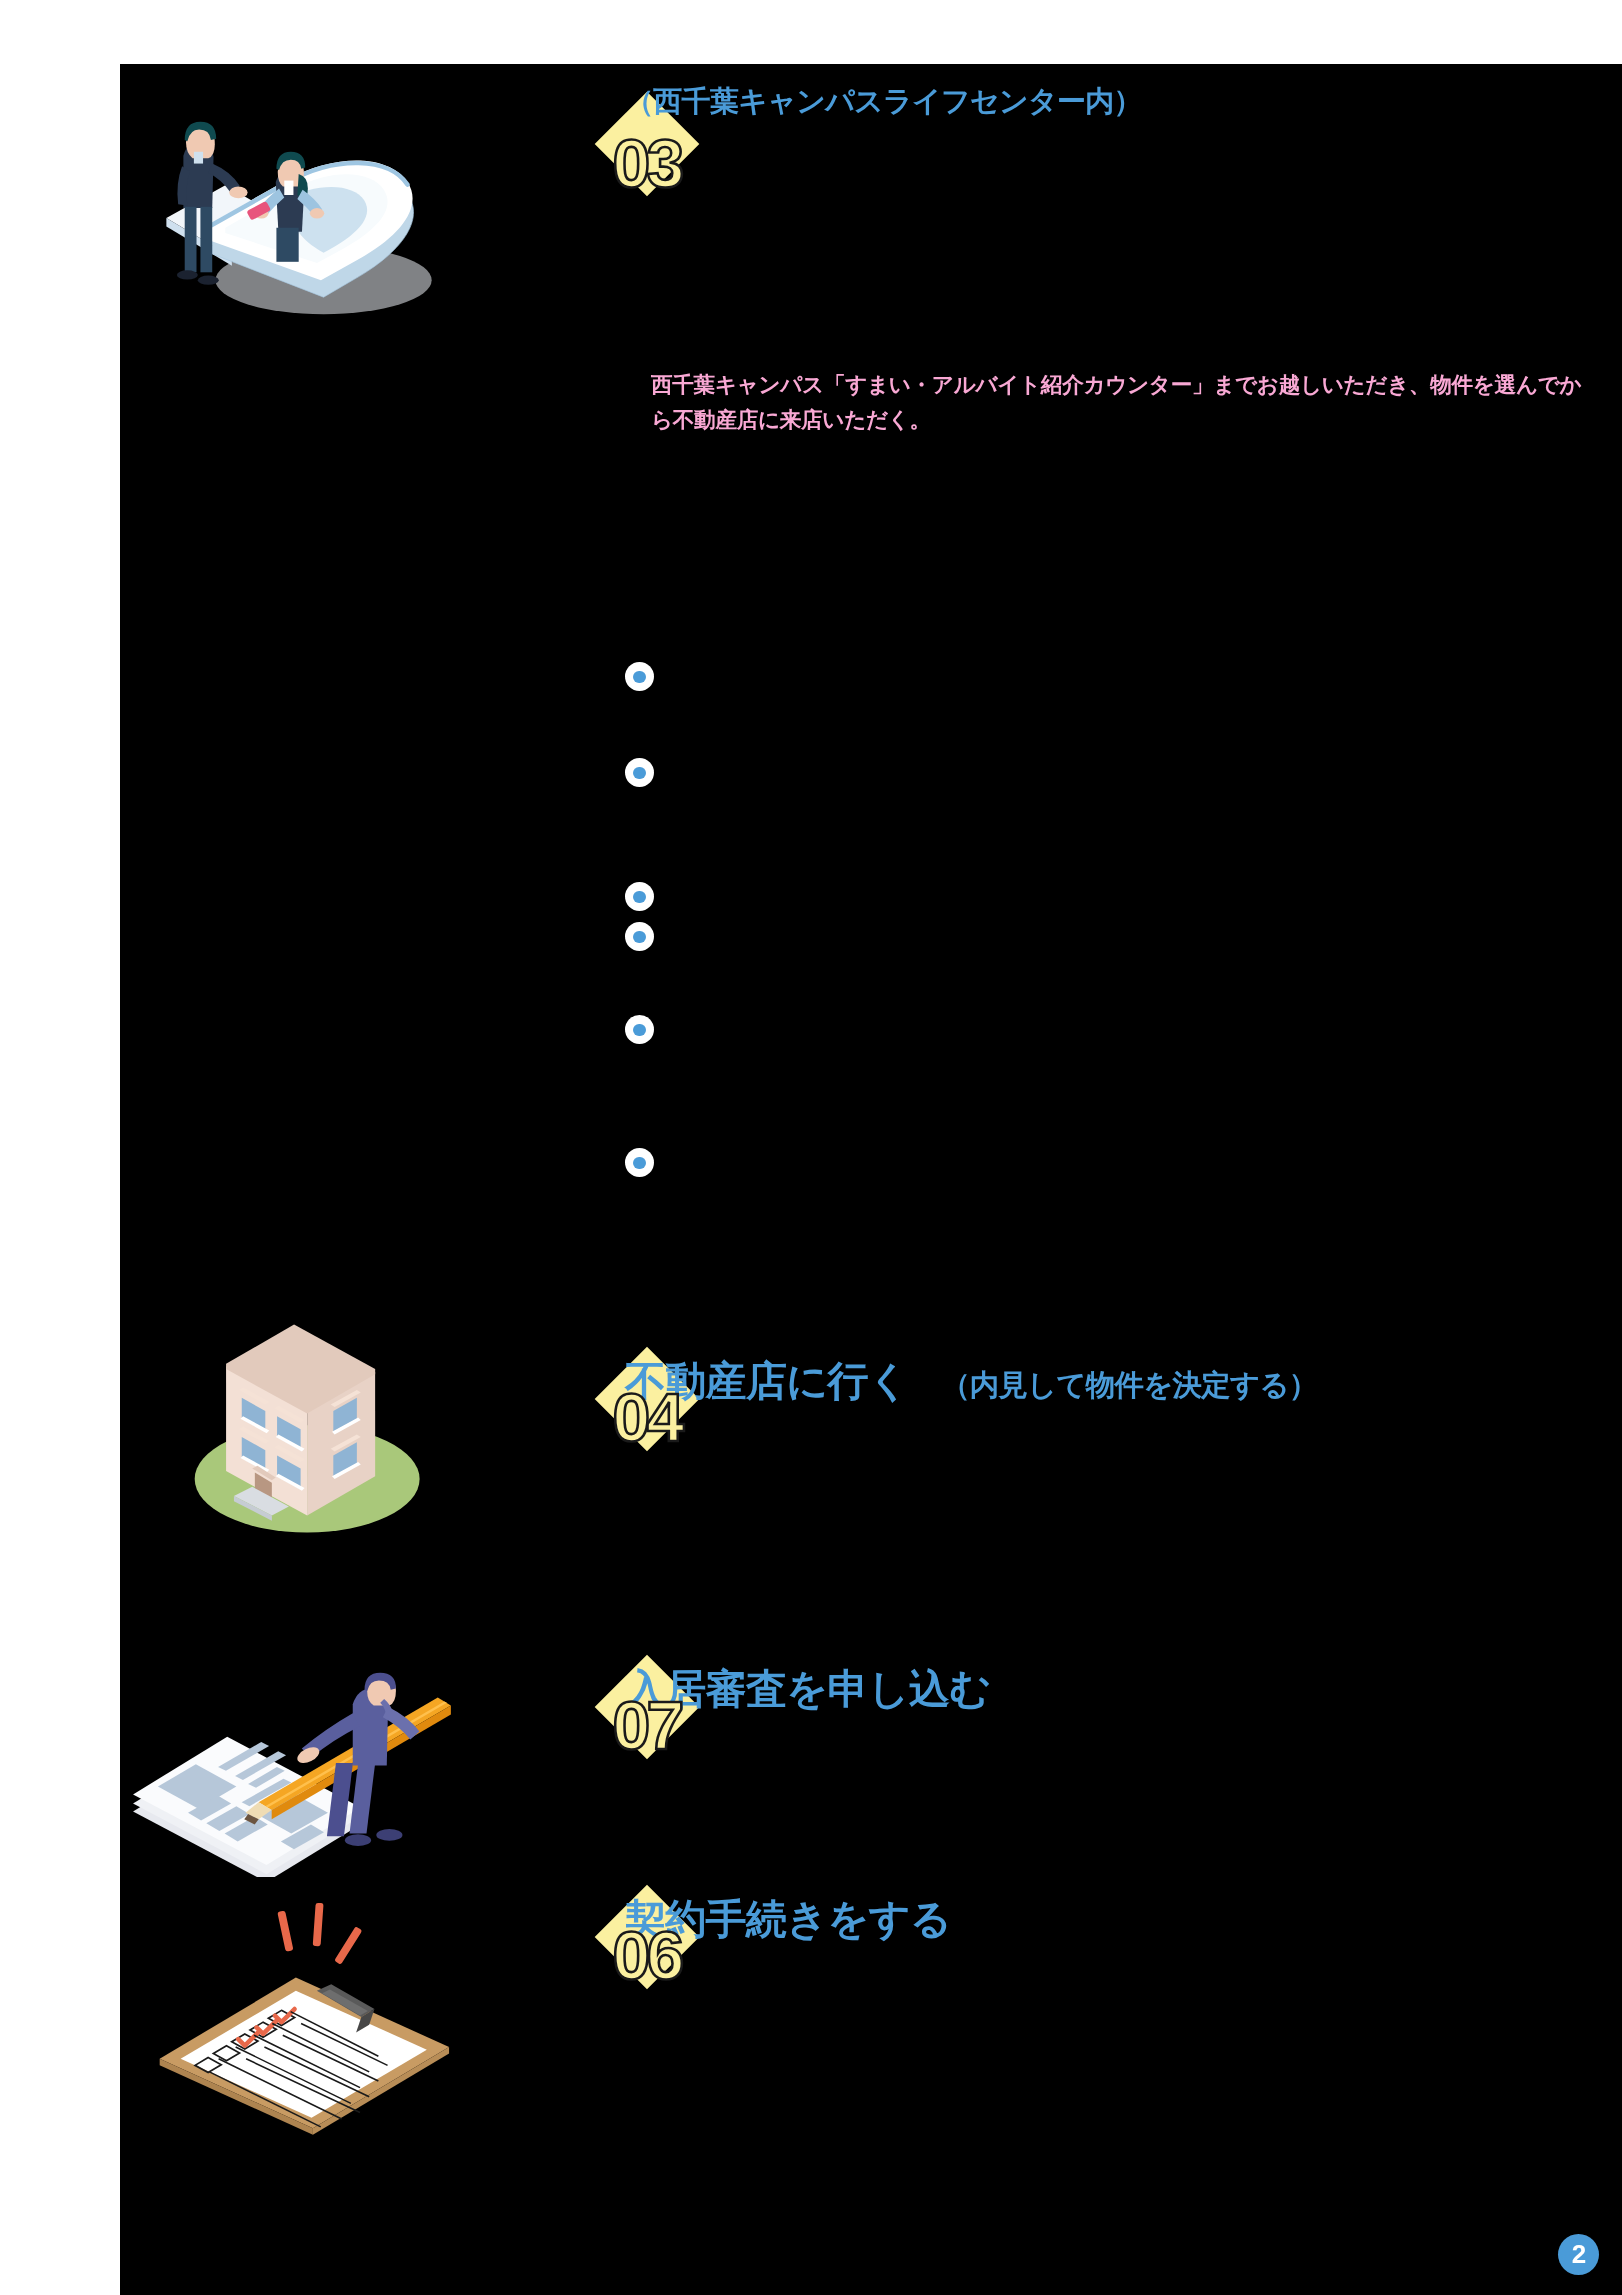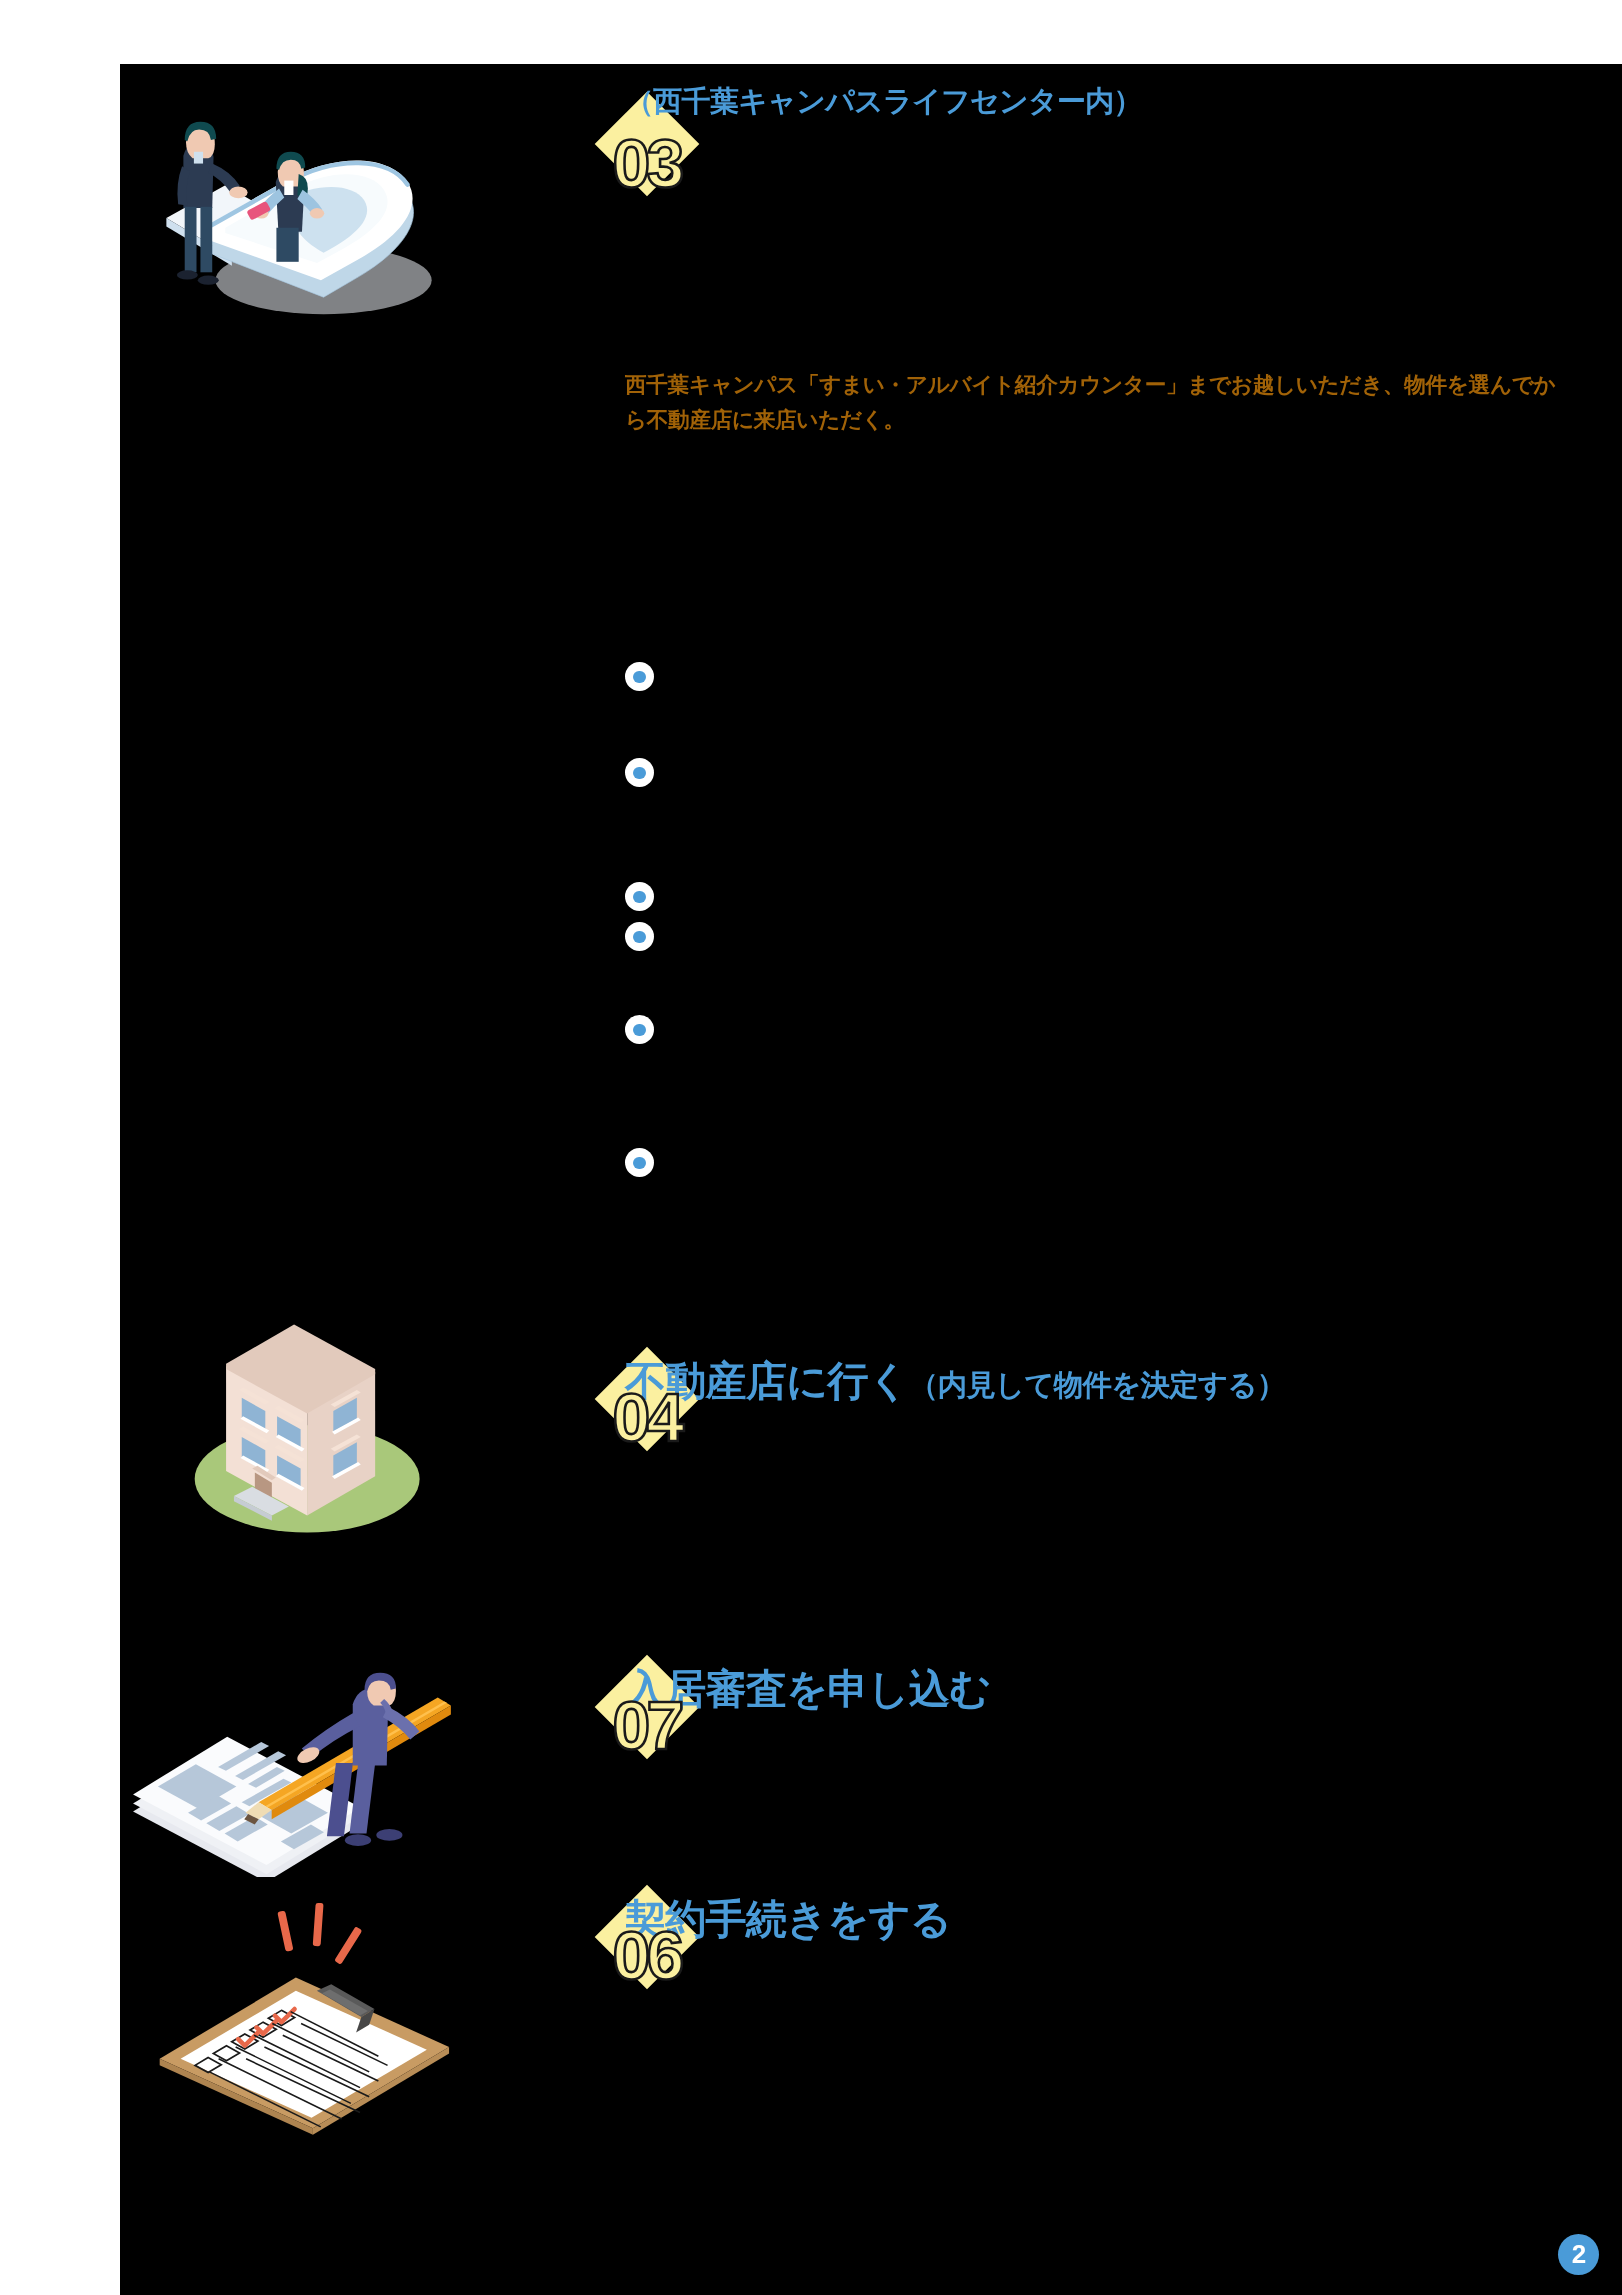--- a/index.html
+++ b/index.html
@@ -73,31 +73,32 @@
   .step-title {
     position: absolute;
     color: #4a9bd8;
     font-weight: 700;
     line-height: 1.16;
     letter-spacing: -0.7px;
     white-space: nowrap;
   }
   .title-main   { font-size: 41px; }
   .title-sub    { font-size: 29px; display: block; text-align: center; }
-  .title-inline { font-size: 29.4px; }
+  .title-inline { font-size: 29.4px; margin-left: 32px; }
 
   
   .body-text {
     position: absolute;
-    color: #a16207;
+    color: #f9a8d4;
     font-size: 21.6px;
     font-weight: 700;
     line-height: 1.62;
     letter-spacing: -0.3px;
     width: 942px;
+    margin-left: 26px;
   }
 
   
   .bullet-list {
     position: absolute;
     left: 625px;
     top: 661px;
     width: 929px;
   }
   .bullet-row {

